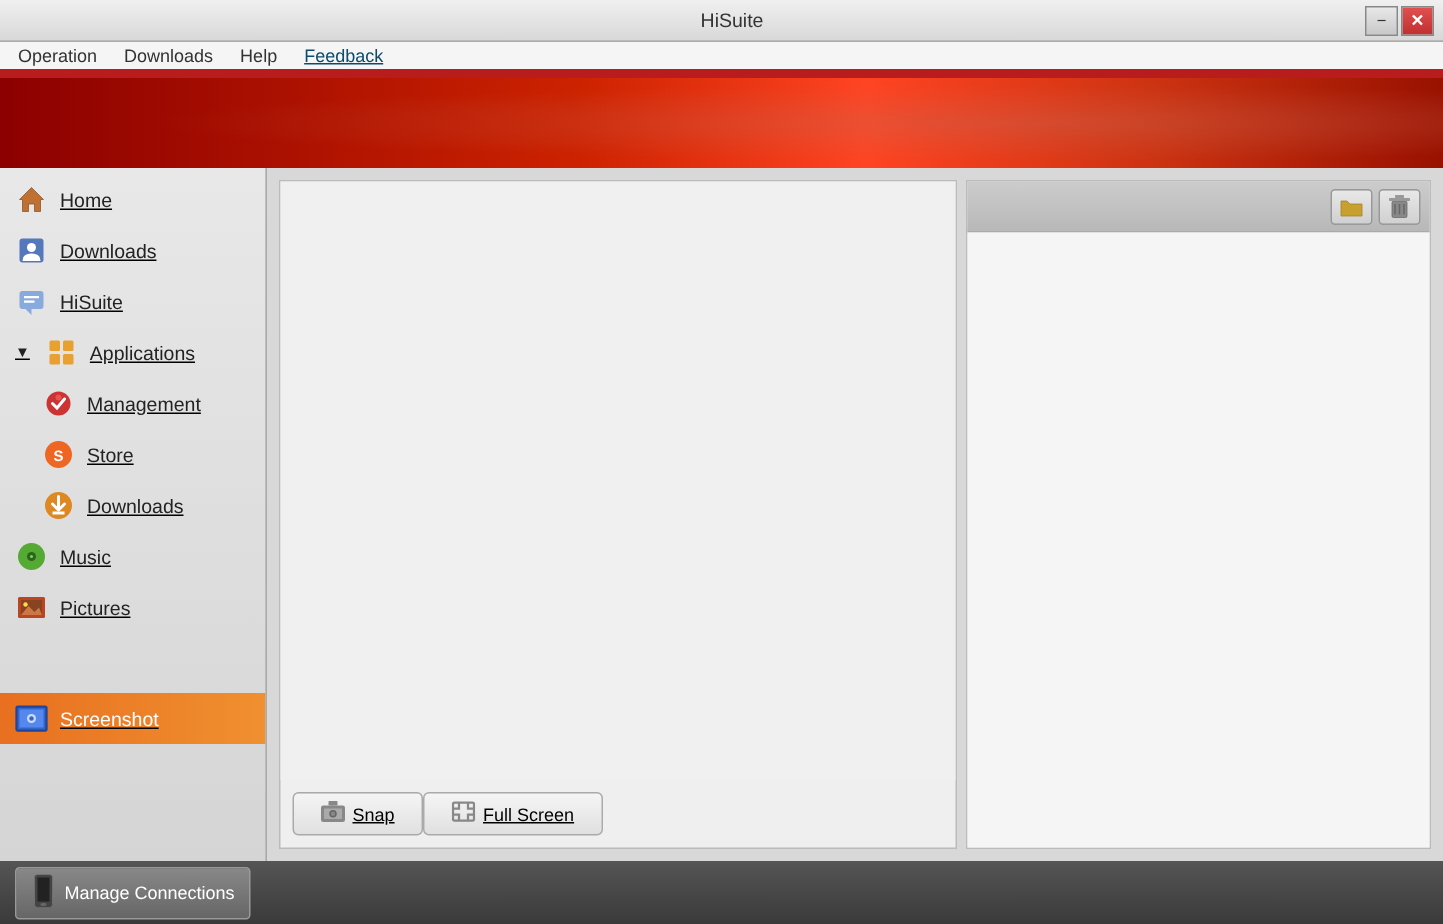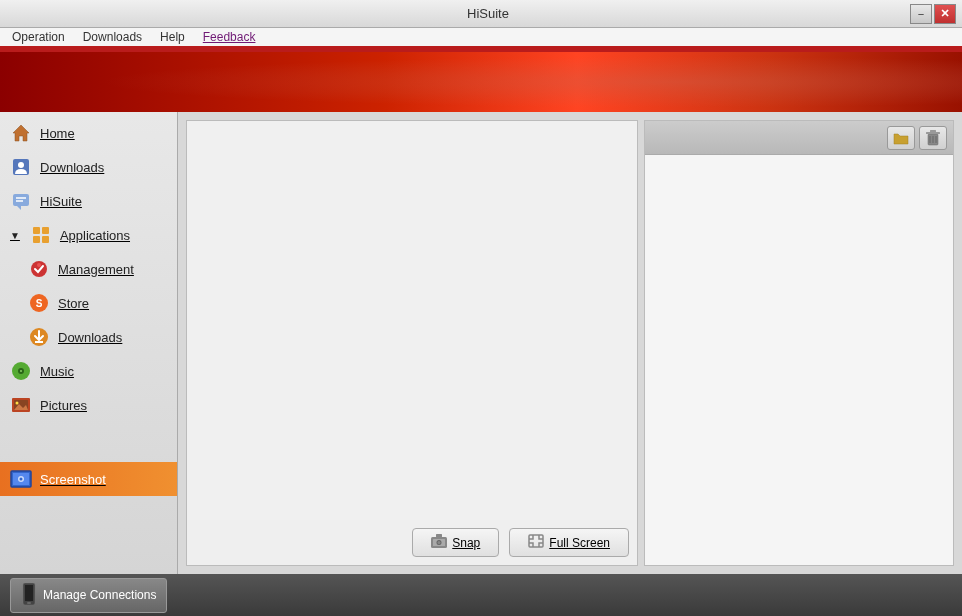--- a/index.html
+++ b/index.html
@@ -62,21 +62,21 @@
       padding: 0 4px;
       border-bottom: 6px solid #b91c1c;
       gap: 2px;
     }
     .menu-item {
       padding: 2px 8px;
       font-size: 12px;
       color: #333;
       cursor: pointer;
     }
-    .menu-item.feedback { color: #701a75; text-decoration: underline; }
+    .menu-item.feedback { color: #0c4a6e; text-decoration: underline; }
 
     
     #header-banner {
       width: 100%;
       height: 60px;
       background: linear-gradient(to right, #8b0000 0%, #cc2200 40%, #ff4422 60%, #cc3311 80%, #991100 100%);
       position: relative;
       overflow: hidden;
     }
     #header-banner::after {
@@ -143,23 +143,22 @@
       display: flex;
       flex-direction: column;
       margin-right: 6px;
     }
     #screenshot-preview {
       flex: 1;
       background: #f0f0f0;
     }
     #screenshot-buttons {
       display: flex;
-      justify-content: flex-end;
+      justify-content: flex-start;
       padding: 8px;
-      gap: 10px;
     }
     .action-btn {
       padding: 5px 18px;
       background: linear-gradient(to bottom, #f5f5f5, #e0e0e0);
       border: 1px solid #aaa;
       border-radius: 4px;
       cursor: pointer;
       font-size: 12px;
       display: flex;
       align-items: center;

